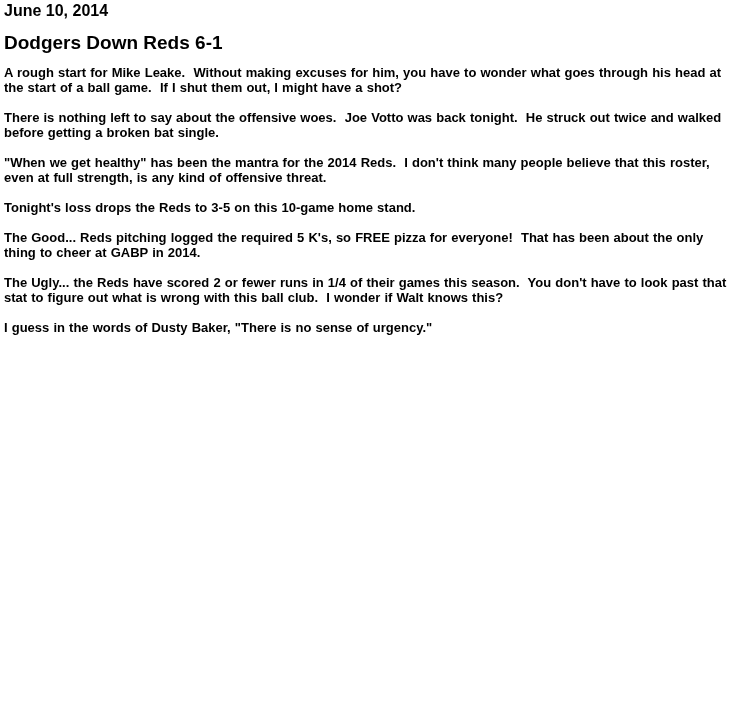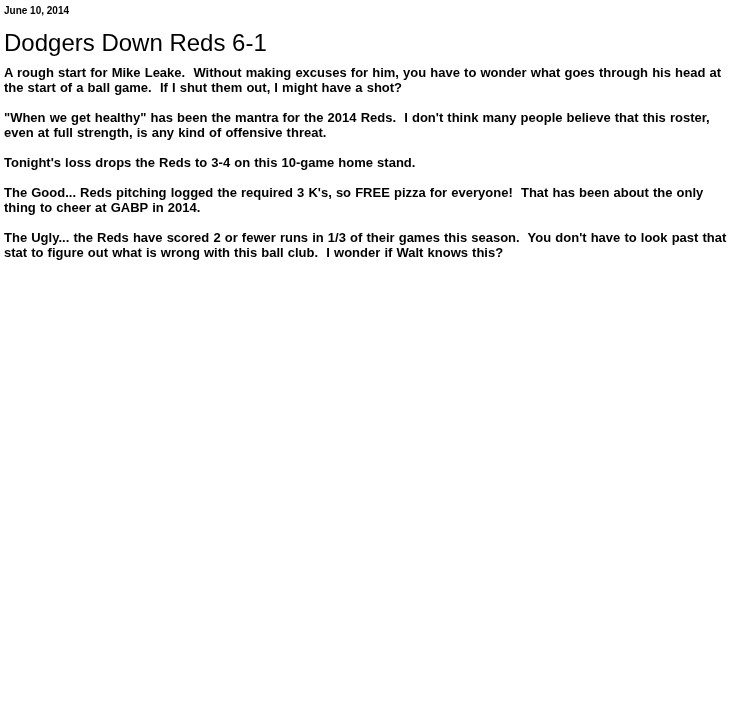--- a/index.html
+++ b/index.html
@@ -16,48 +16,50 @@
     box-sizing: border-box;
     width: 741px;
     height: 712px;
     padding: 3px 4px 0 4px;
     font-family: "Liberation Sans", sans-serif;
     font-weight: bold;
     color: #000000;
     background: #ffffff;
   }
   .date-line {
-    font-size: 10px;
+    font-size: 16px;
     line-height: 15px;
     margin: 0 0 14px 0;
     white-space: pre-wrap;
   }
   .post-title {
-    font-size: 24px;
+    font-size: 19px;
     line-height: 21px;
     margin: 0 0 12px 0;
-    font-weight: normal;
+    font-weight: bold;
     white-space: pre-wrap;
   }
   .post-body p {
     font-size: 13px;
     line-height: 15px;
     margin: 12px 0 15px 0;
     white-space: pre-wrap;
     word-spacing: 0.5px;
   }
 </style>
 </head>
 <body>
 
 <div class="page">
   <div class="date-line">June 10, 2014</div>
 
   <h1 class="post-title">Dodgers Down Reds 6-1</h1>
 
   <div class="post-body">
     <p>A rough start for Mike Leake.  Without making excuses for him, you have to wonder what goes through his head at the start of a ball game.  If I shut them out, I might have a shot?</p>
+    <p>There is nothing left to say about the offensive woes.  Joe Votto was back tonight.  He struck out twice and walked before getting a broken bat single.</p>
     <p>"When we get healthy" has been the mantra for the 2014 Reds.  I don't think many people believe that this roster, even at full strength, is any kind of offensive threat.</p>
-    <p>Tonight's loss drops the Reds to 3-4 on this 10-game home stand.</p>
-    <p>The Good... Reds pitching logged the required 3 K's, so FREE pizza for everyone!  That has been about the only thing to cheer at GABP in 2014.</p>
-    <p>The Ugly... the Reds have scored 2 or fewer runs in 1/3 of their games this season.  You don't have to look past that stat to figure out what is wrong with this ball club.  I wonder if Walt knows this?</p>
+    <p>Tonight's loss drops the Reds to 3-5 on this 10-game home stand.</p>
+    <p>The Good... Reds pitching logged the required 5 K's, so FREE pizza for everyone!  That has been about the only thing to cheer at GABP in 2014.</p>
+    <p>The Ugly... the Reds have scored 2 or fewer runs in 1/4 of their games this season.  You don't have to look past that stat to figure out what is wrong with this ball club.  I wonder if Walt knows this?</p>
+    <p>I guess in the words of Dusty Baker, "There is no sense of urgency."</p>
   </div>
 </div>
 
 </body></html>

